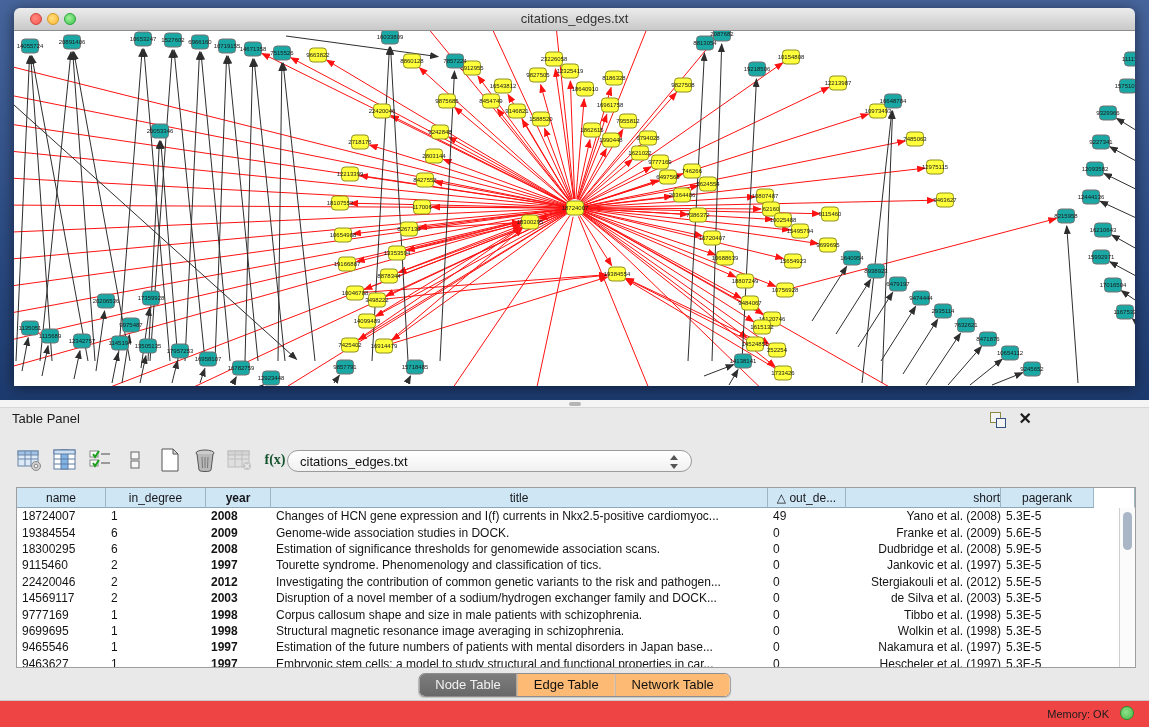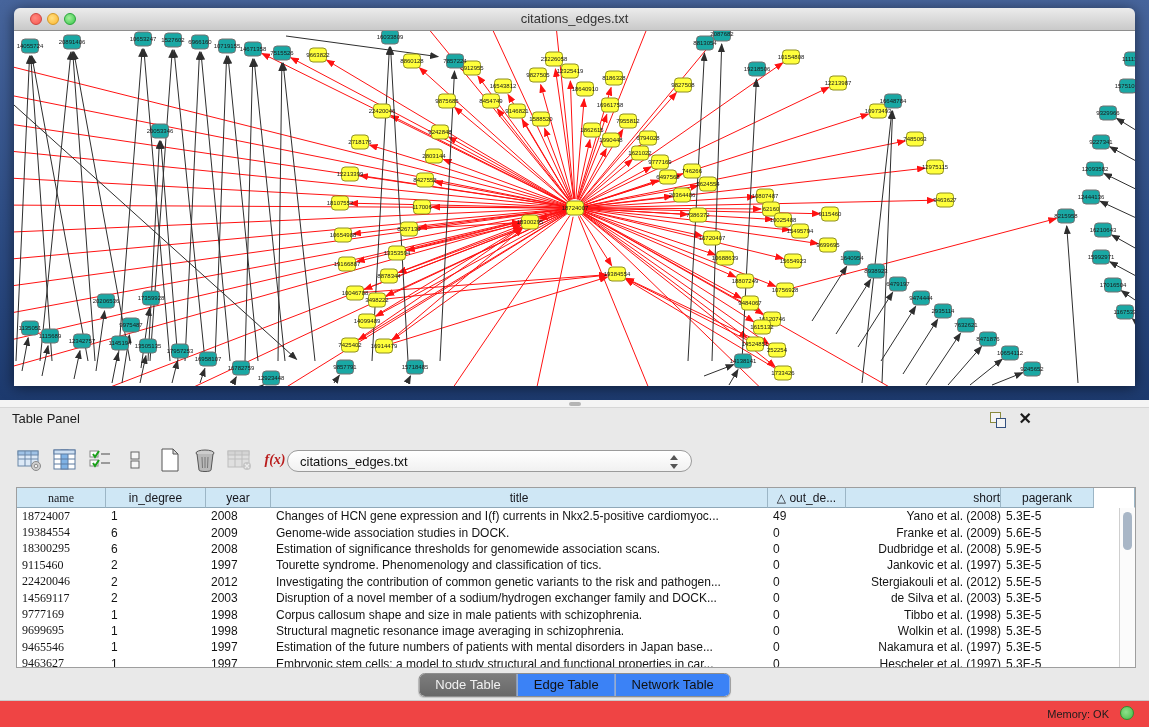--- a/index.html
+++ b/index.html
@@ -26,49 +26,49 @@
   .panel-titlebar{position:absolute;left:0;top:407px;width:1042px;height:26px;}
   .panel-title{position:absolute;left:12px;top:4px;font-size:13px;color:#1b1b1b;}
   .float-icon{position:absolute;right:36px;top:5px;width:16px;height:16px;}
   .float-icon .sq1{position:absolute;left:0;top:0;width:9px;height:9px;border:1.5px solid #8a8a3e;background:#f4f4f4;}
   .float-icon .sq2{position:absolute;left:6px;top:6px;width:8px;height:8px;border:1.5px solid #33507f;background:#f4f4f4;}
   .close-icon{position:absolute;right:10px;top:2px;font-size:16px;font-weight:bold;color:#1a1a1a;cursor:default;}
   
   .toolbar{position:absolute;left:16px;top:444px;height:32px;display:flex;align-items:center;}
   .tb-icon{width:28px;height:26px;margin-right:7px;display:flex;align-items:center;justify-content:center;}
   .tb-icon svg{display:block;}
-  .fx-icon{font-family:"Liberation Serif",serif;font-style:italic;font-weight:bold;font-size:14px;color:#b91c1c;}
+  .fx-icon{font-family:"Liberation Serif",serif;font-weight:bold;font-size:14px;color:#14532d;}
   .combo{position:absolute;left:287px;top:450px;width:405px;height:22px;border:1px solid #9b9b9b;
          border-radius:12px;background:linear-gradient(#ffffff,#f1f1f1);font-size:13px;color:#111;
          line-height:22px;padding-left:12px;box-sizing:border-box;}
   .combo-arrows{position:absolute;right:12px;top:3px;width:9px;height:16px;}
   .combo-arrows .up{position:absolute;top:1px;left:0;width:0;height:0;
       border-left:4px solid transparent;border-right:4px solid transparent;border-bottom:5px solid #555;}
   .combo-arrows .dn{position:absolute;bottom:1px;left:0;width:0;height:0;
       border-left:4px solid transparent;border-right:4px solid transparent;border-top:5px solid #555;}
   
   .tbl{position:absolute;left:16px;top:487px;width:1120px;height:181px;background:#fff;
        border:1px solid #9e9e9e;box-sizing:border-box;overflow:hidden;}
   .thead{display:flex;height:20px;}
   .th{background:#cfe7f5;border-right:1px solid #9cb6c6;border-bottom:1px solid #8fa8b8;
       font-size:12px;color:#16161c;text-align:center;line-height:20px;box-sizing:border-box;
       overflow:hidden;white-space:nowrap;}
   .th-fill{flex:1;background:#fff;border-bottom:1px solid #fff;}
   .tr{display:flex;height:16.4px;align-items:center;}
   .td{font-size:12px;color:#141414;padding-left:5px;box-sizing:border-box;
       overflow:hidden;white-space:nowrap;}
-  .c0{width:89px;font-family:Liberation Serif, serif;} .c1{width:100px;} .c2{width:65px;} .c3{width:497px;}
+  .c0{width:89px;} .c1{width:100px;} .c2{width:65px;font-weight:bold;} .c3{width:497px;}
   .c4{width:78px;} .c5{width:155px;text-align:right;} .c6{width:93px;}
   .vscroll{position:absolute;right:0;top:20px;bottom:0;width:15px;background:#fbfbfb;border-left:1px solid #cfcfcf;}
   .vthumb{position:absolute;left:3px;top:4px;width:9px;height:38px;background:#a8b6c6;border-radius:5px;}
   
   .tabs{position:absolute;top:673px;left:50%;transform:translateX(-50%);display:flex;height:22px;
         border:1px solid #8e8e8e;border-radius:6px;overflow:hidden;background:#fff;
         box-shadow:0 1px 1px rgba(0,0,0,.15);}
-  .tab{padding:0 16px;font-size:13px;line-height:22px;color:#111;background:#3b82f6;border-left:1px solid #b9b9b9;}
+  .tab{padding:0 16px;font-size:13px;line-height:22px;color:#111;background:#fdba74;border-left:1px solid #b9b9b9;}
   .tab:first-child{border-left:none;}
   .tab.active{background:linear-gradient(#7d7d7d,#686868);color:#f2f2f2;}
   
   .statusbar{position:absolute;left:0;bottom:0;width:1149px;height:26px;background:#ef4444;
              border-top:1px solid #c9c9c9;}
   .mem-label{position:absolute;right:40px;top:7px;font-size:11px;color:#1c1c1c;}
   .mem-dot{position:absolute;right:15px;top:5px;width:14px;height:14px;border-radius:50%;
            background:radial-gradient(circle at 5px 5px,#8fe08b,#43bb43);border:1px solid #2f8f2f;box-sizing:border-box;}
 </style>
 </head>

